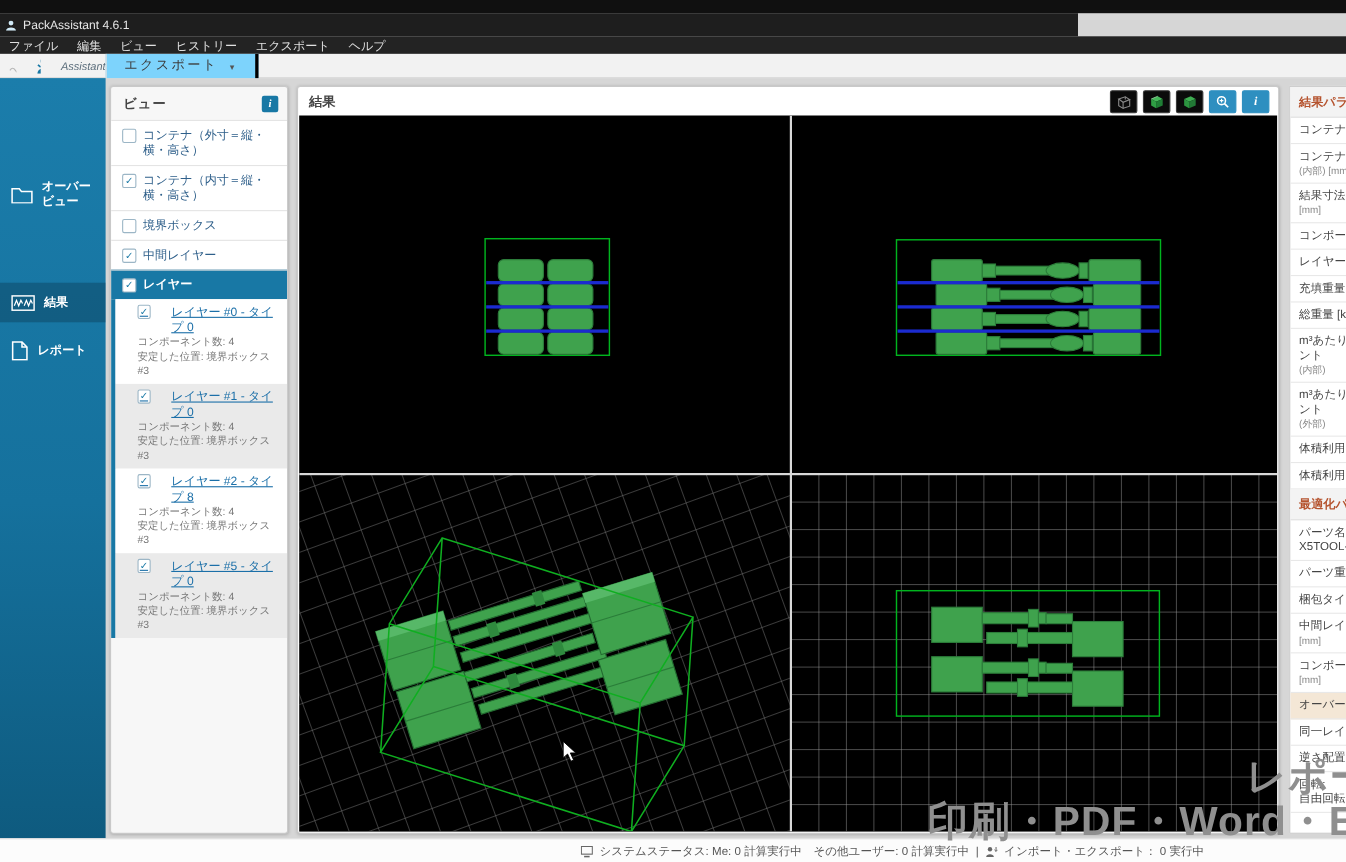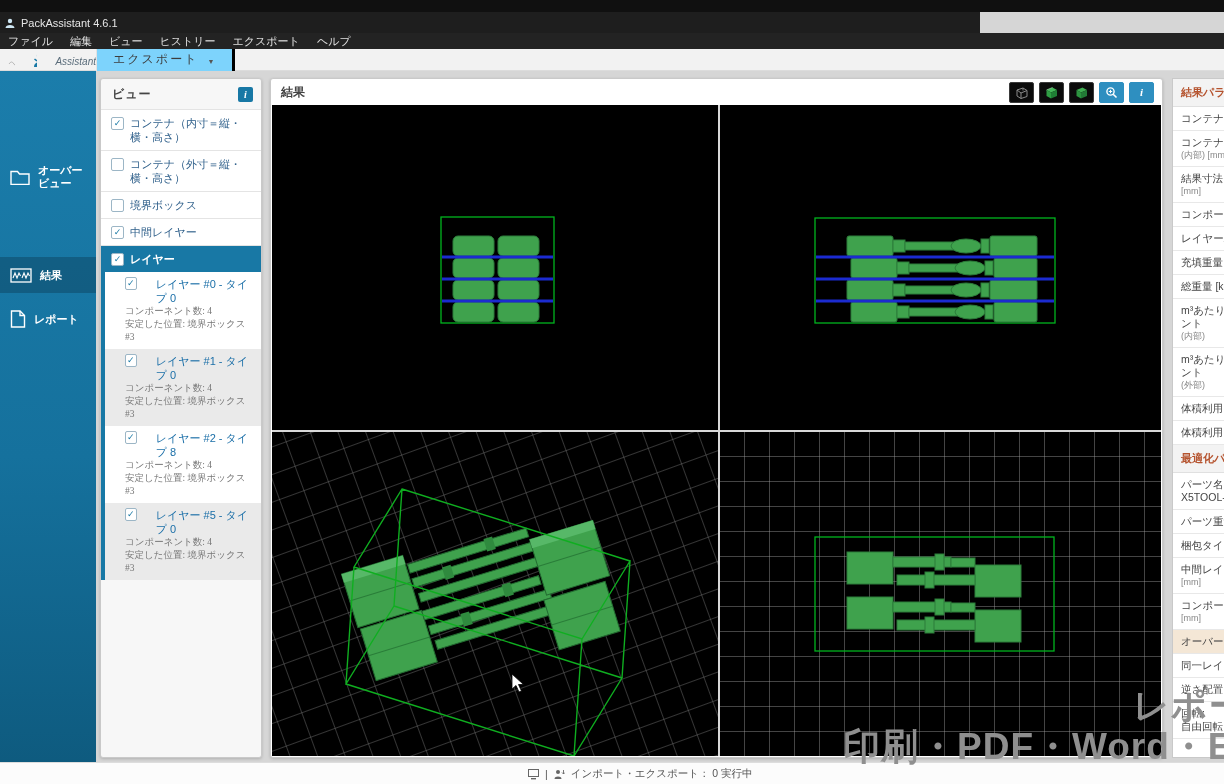--- a/index.html
+++ b/index.html
@@ -41,22 +41,22 @@
   .opt-row{border-top:1px solid #e4e4e4;background:#fff;padding:6px 8px 6px 10px;
            font-size:11px;color:#2e5f8a;line-height:14px;display:flex;gap:6px;cursor:pointer;}
   .opt-row .cb{margin-top:1px;flex:none;}
   .opt-row.sel{background:#1878a5;color:#fff;font-weight:bold;}
   .cb{width:11px;height:11px;border:1px solid #9cb6c6;background:#fff;border-radius:2px;
       display:inline-flex;align-items:center;justify-content:center;box-sizing:content-box;}
   .cb.on::after{content:"✓";color:#1878a5;font-size:9px;font-weight:bold;line-height:1;}
   .layer-list{border-left:4px solid #1878a5;}
   .layer-item{padding:5px 6px 5px 20px;background:#fff;cursor:pointer;}
   .layer-item.alt{background:#eaeaea;}
-  .layer-item .ti{display:flex;gap:19px;font-size:11px;color:#1b6fa8;line-height:14px;}
-  .layer-item .su{font-size:9.5px;color:#777;line-height:13px;margin-left:-12px;padding-left:12px;font-family:Liberation Serif, serif;}
+  .layer-item .ti{display:flex;gap:19px;font-size:11px;color:#1b6fa8;line-height:14px;text-decoration:underline;}
+  .layer-item .su{font-size:9.5px;color:#777;line-height:13px;margin-left:-12px;padding-left:12px;}
   
   .maincard{position:absolute;left:270px;top:78px;width:893px;height:680px;background:#fff;
             border:1px solid #c9c9c9;border-radius:3px;box-shadow:0 1px 3px rgba(0,0,0,.18);
             box-sizing:border-box;}
   .mc-head{height:26px;display:flex;align-items:center;justify-content:space-between;padding:0 8px 0 10px;}
   .mc-head .t{font-size:12px;font-weight:bold;color:#444;}
   .mc-btns{display:flex;gap:5px;align-items:center;}
   .vbtn{width:23px;height:19px;background:#0b0b0b;border:1px solid #3a3a3a;border-radius:2px;
         display:flex;align-items:center;justify-content:center;cursor:pointer;}
   .vbtn.blue{background:#2e8fc0;border-color:#2e8fc0;}
@@ -160,26 +160,26 @@
         </div>
     </div>
   </div>
 
   <div class="viewpanel">
     <div class="vp-head">
       <span class="t">ビュー</span>
       <span class="ibtn">i</span>
     </div>
     <div class="opt-row">
+      <span class="cb"></span>
+      <span>コンテナ（外寸＝縦・横・高さ）</span>
+    </div>
+    <div class="opt-row">
       <span class="cb on"></span>
       <span>コンテナ（内寸＝縦・横・高さ）</span>
-    </div>
-    <div class="opt-row">
-      <span class="cb"></span>
-      <span>コンテナ（外寸＝縦・横・高さ）</span>
     </div>
     <div class="opt-row">
       <span class="cb"></span>
       <span>境界ボックス</span>
     </div>
     <div class="opt-row">
       <span class="cb on"></span>
       <span>中間レイヤー</span>
     </div>
     <div class="opt-row sel">
@@ -486,20 +486,21 @@
         <span class="m">自由回転 最</span>
       </div>
   </div>
 
   <div class="statusbar">
     <div class="sb-inner">
       <svg width="11" height="11">
           <rect x="0.5" y="0.5" width="10" height="7" fill="none" stroke="#666"></rect>
           <rect x="3" y="9" width="5" height="1.4" fill="#666"></rect>
         </svg>
+      <span>システムステータス: Me: 0 計算実行中　その他ユーザー: 0 計算実行中</span>
       <span>|</span>
       <svg width="11" height="11">
           <circle cx="4" cy="3" r="2" fill="#666"></circle>
           <path d="M0.5 10 C0.5 6.8 7.5 6.8 7.5 10 Z" fill="#666"></path>
           <path d="M9.5 1 v4 M8 3.5 L9.5 5 L11 3.5" stroke="#666" stroke-width="0.9" fill="none"></path>
         </svg>
       <span>インポート・エクスポート： 0 実行中</span>
     </div>
   </div>
 

